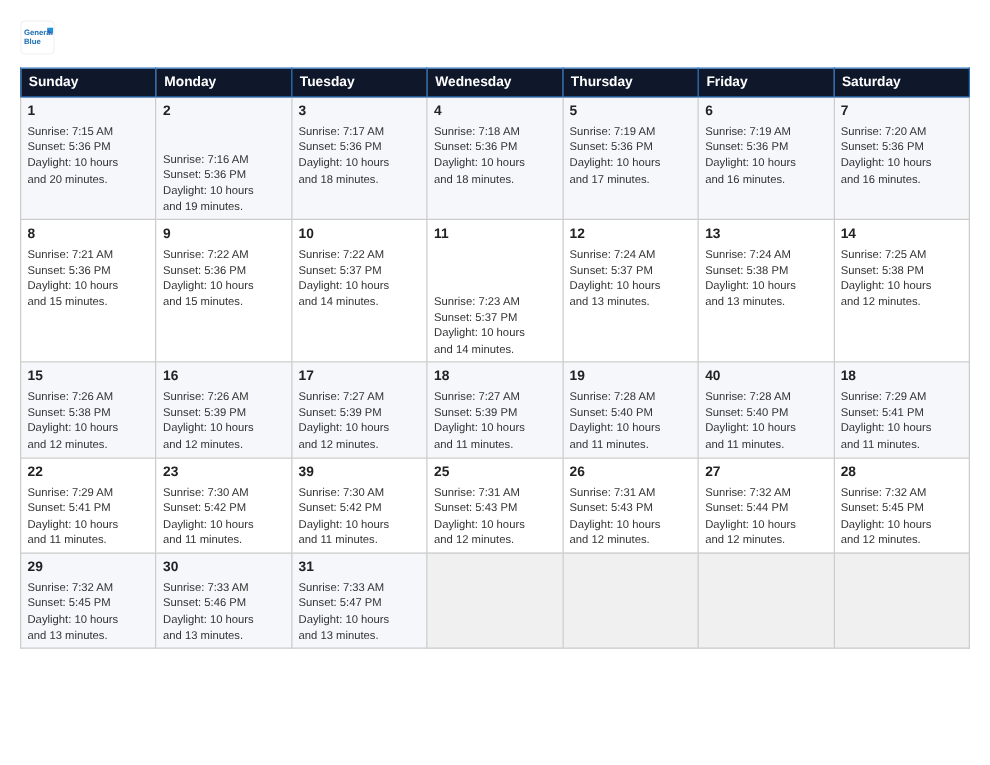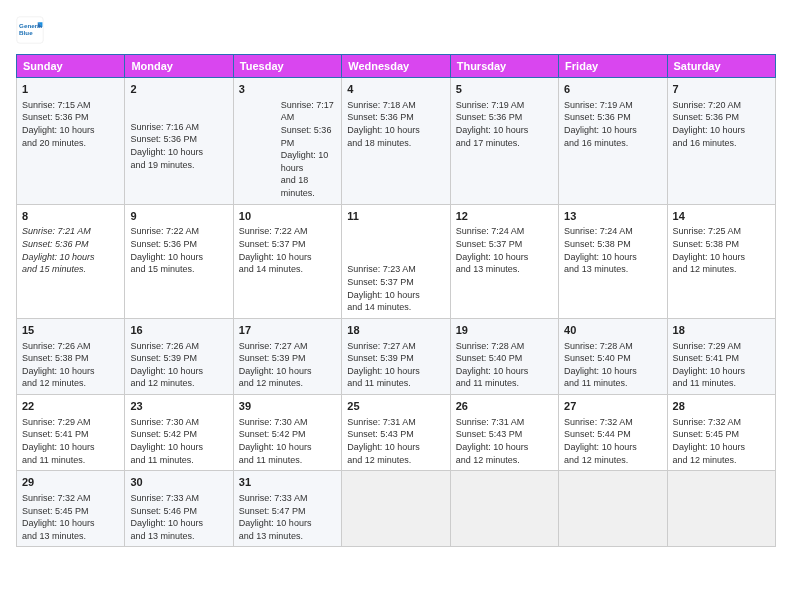--- a/index.html
+++ b/index.html
@@ -50,21 +50,21 @@
       font-size: 14px;
       color: #555;
       margin-top: 2px;
     }
     .calendar {
       width: 100%;
       border-collapse: collapse;
       font-size: 9.5px;
     }
     .calendar thead tr th {
-      background: #d946ef;
+      background: #0f172a;
       color: #fff;
       text-align: left;
       padding: 5px 6px;
       font-size: 11px;
       font-weight: bold;
       border: 1px solid #2a6db5;
     }
     .calendar tbody tr td {
       vertical-align: top;
       border: 1px solid #ccc;
@@ -143,21 +143,21 @@
           </td>
           <td>
             <span class="day-num">2</span>
             <div class="day-info" style="white-space: pre-line; margin-top: 24px;">Sunrise: 7:16 AM
 Sunset: 5:36 PM
 Daylight: 10 hours
 and 19 minutes.</div>
           </td>
           <td>
             <span class="day-num">3</span>
-            <div class="day-info" style="white-space: pre-line; margin-left: 42px;">Sunrise: 7:17 AM
+            <div class="day-info" style="white-space: pre-line;">Sunrise: 7:17 AM
 Sunset: 5:36 PM
 Daylight: 10 hours
 and 18 minutes.</div>
           </td>
           <td>
             <span class="day-num">4</span>
             <div class="day-info" style="white-space: pre-line;">Sunrise: 7:18 AM
 Sunset: 5:36 PM
 Daylight: 10 hours
 and 18 minutes.</div>
@@ -180,21 +180,21 @@
             <span class="day-num">7</span>
             <div class="day-info" style="white-space: pre-line;">Sunrise: 7:20 AM
 Sunset: 5:36 PM
 Daylight: 10 hours
 and 16 minutes.</div>
           </td>
         </tr>
         <tr>
           <td>
             <span class="day-num">8</span>
-            <div class="day-info" style="white-space: pre-line; font-style: italic;">Sunrise: 7:21 AM
+            <div class="day-info" style="white-space: pre-line;">Sunrise: 7:21 AM
 Sunset: 5:36 PM
 Daylight: 10 hours
 and 15 minutes.</div>
           </td>
           <td>
             <span class="day-num">9</span>
             <div class="day-info" style="white-space: pre-line;">Sunrise: 7:22 AM
 Sunset: 5:36 PM
 Daylight: 10 hours
 and 15 minutes.</div>

